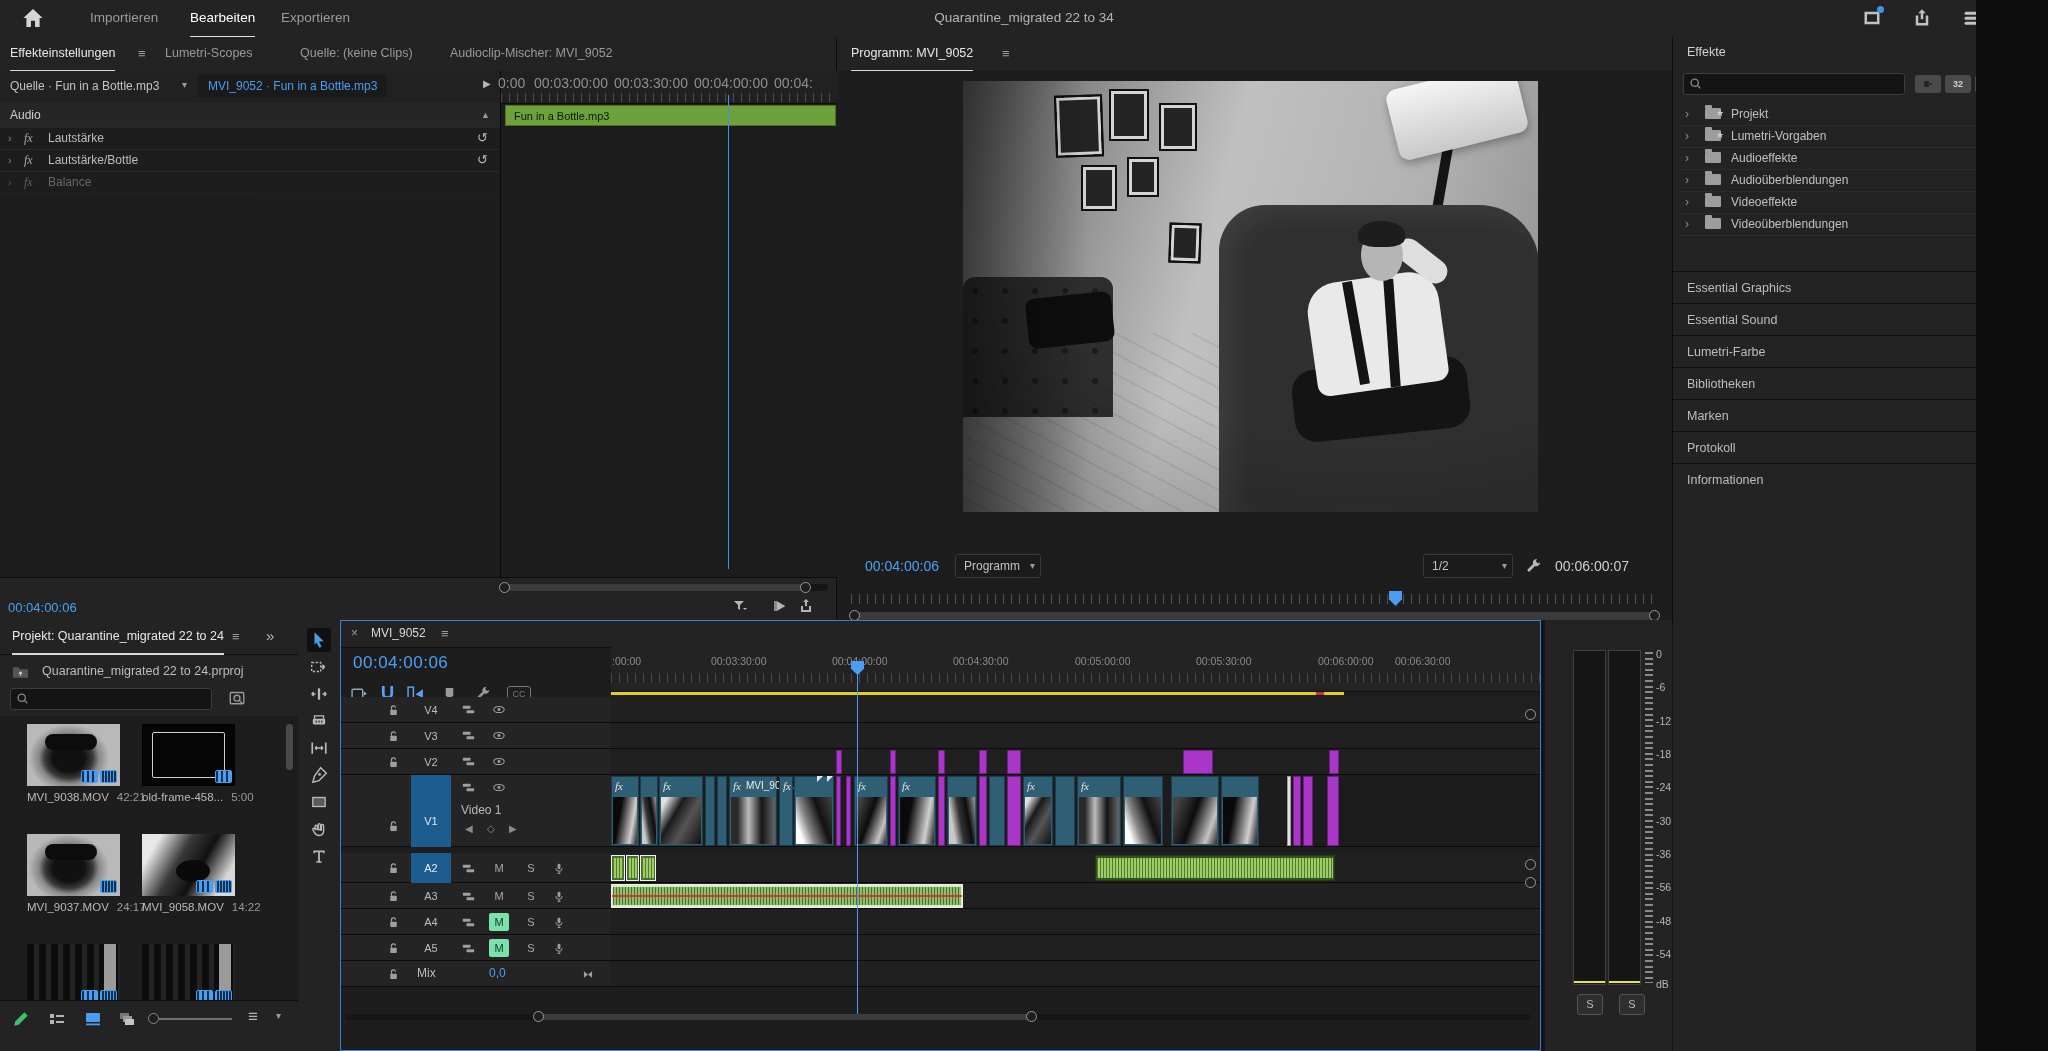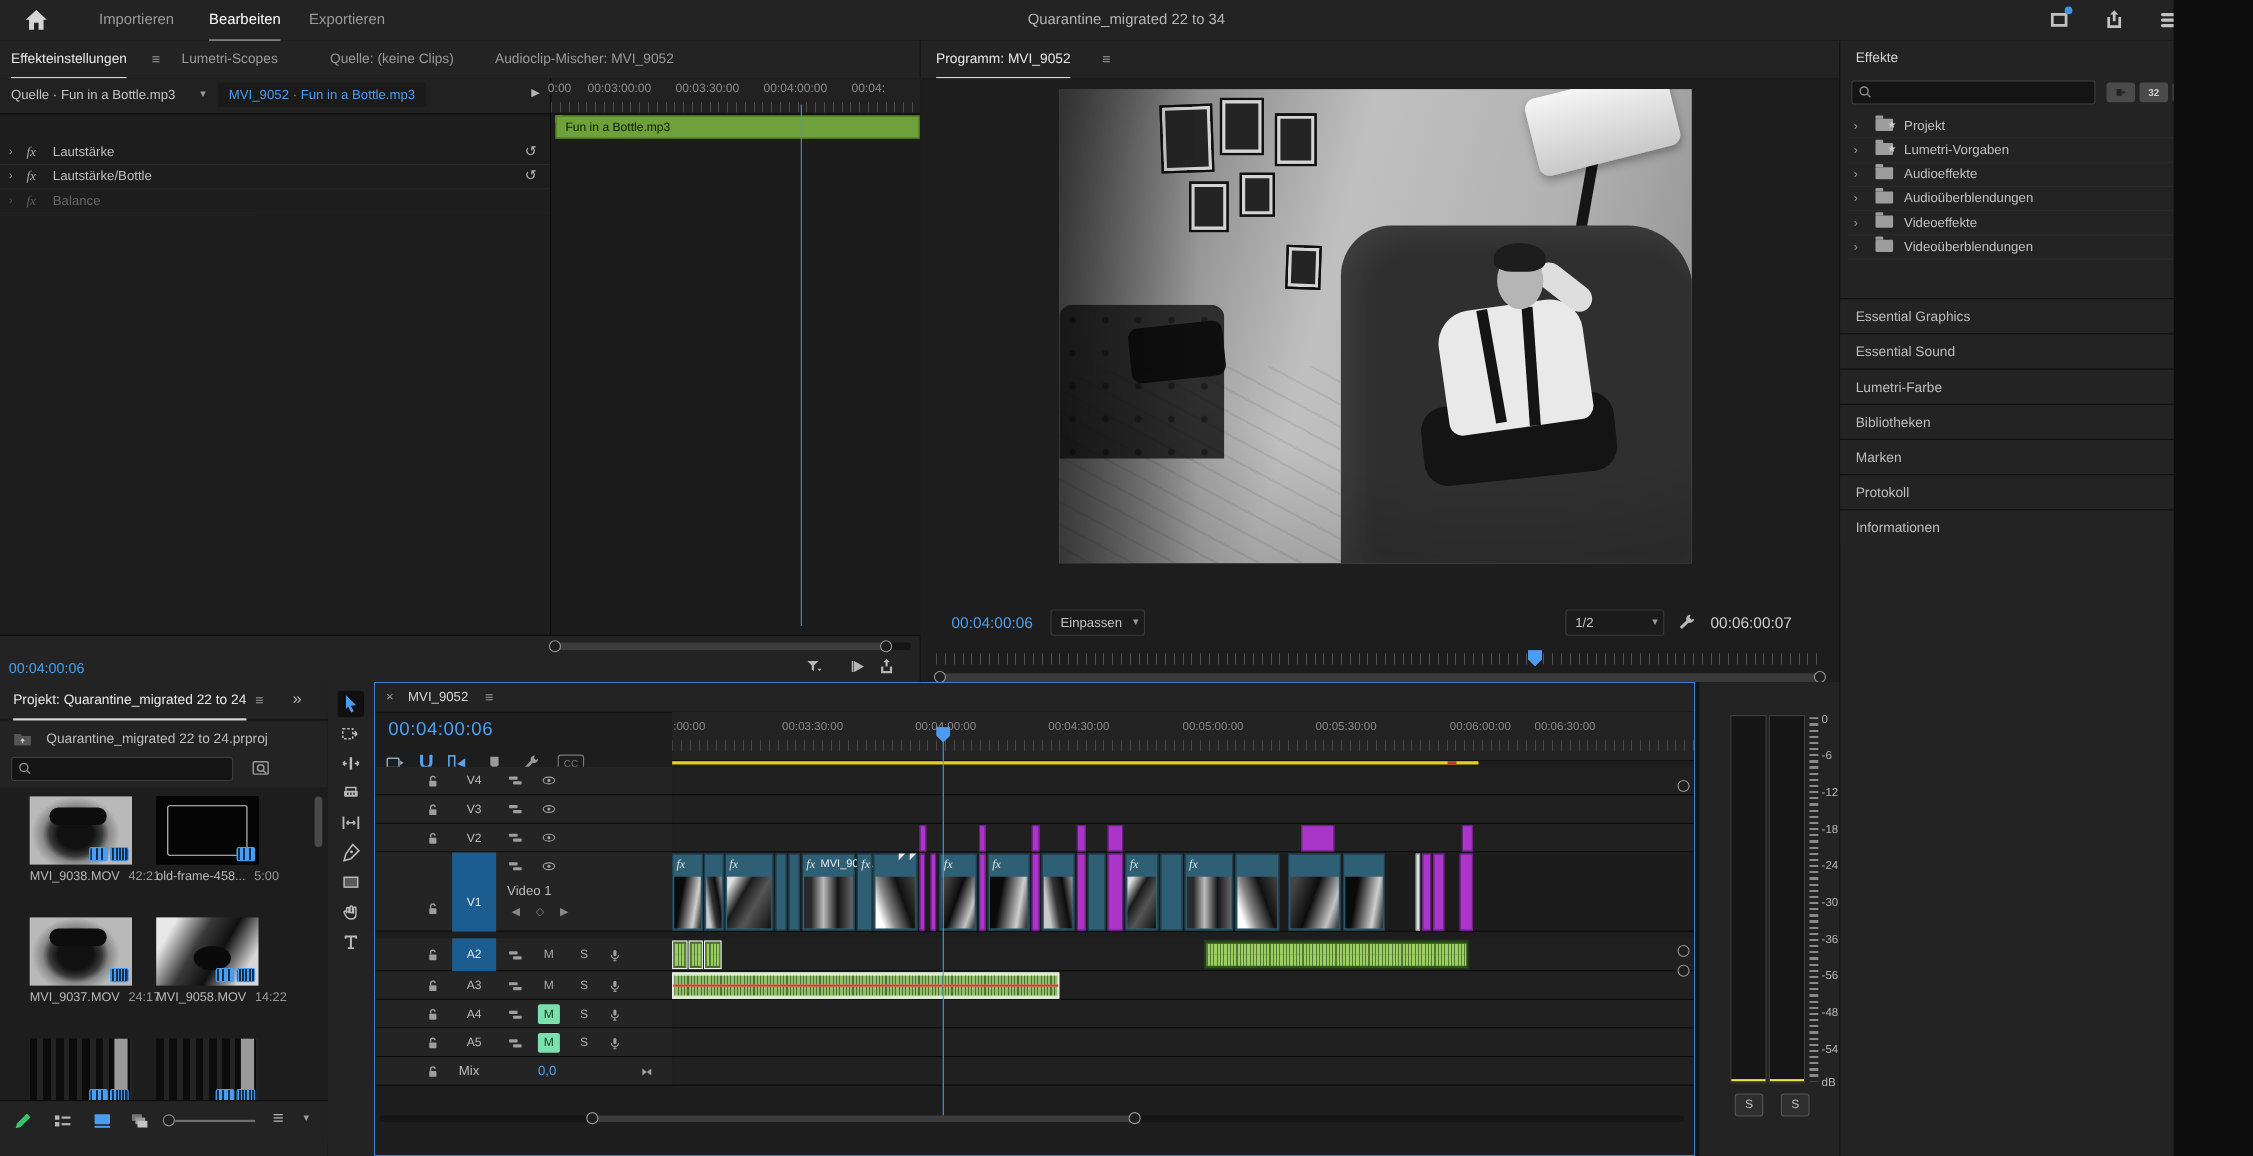--- a/index.html
+++ b/index.html
@@ -21,21 +21,21 @@
   .ptab.active{color:#e8e8e8;border-bottom:2px solid #d8d8d8}
   .menu-glyph{color:#9a9a9a;font-size:13px}
   .searchbox{position:absolute;background:#141414;border:1px solid #3d3d3d;border-radius:3px;color:#8a8a8a}
   .tickrow{background:repeating-linear-gradient(90deg,#5f5f5f 0 1px,transparent 1px 8px)}
   .circle-knob{position:absolute;width:11px;height:11px;border-radius:50%;background:#1e1e1e;border:1.5px solid #9a9a9a;box-sizing:border-box}
   
   #ecp{left:0;top:37px;width:836px;height:583px;background:#1d1d1d;border-right:1px solid #0c0c0c}
   #ecp-src{position:absolute;left:0;top:34px;width:500px;height:32px;background:#212121;border-bottom:1px solid #0c0c0c}
   #ecp-lane{position:absolute;left:500px;top:34px;width:336px;height:506px;background:#1c1c1c;border-left:1px solid #0a0a0a}
   #ecp-ruler{position:absolute;left:0;top:0;width:336px;height:32px;background:#212121;border-bottom:1px solid #0c0c0c}
-  .ecp-rlabel{position:absolute;top:4px;font-size:11px;color:#8e8e8e;white-space:nowrap}
+  .ecp-rlabel{position:absolute;top:4px;font-size:14px;color:#8e8e8e;white-space:nowrap}
   .erow{position:absolute;left:0;width:500px;height:22px;line-height:22px;border-bottom:1px solid #292929;color:#bdbdbd}
   .erow .dis{position:absolute;left:8px;color:#8a8a8a;font-size:11px}
   .erow .fx{position:absolute;left:24px;font-style:italic;font-family:"Liberation Serif",serif;color:#a9a9a9}
   .erow .nm{position:absolute;left:48px;font-size:12px}
   .erow .rst{position:absolute;right:12px;color:#b5b5b5;font-size:13px}
   #ecp-bottom{position:absolute;left:0;top:540px;width:836px;height:43px;background:#232323;border-top:1px solid #0c0c0c}
   .greenclip{position:absolute;left:505px;top:68px;width:331px;height:21px;background:#6ea13b;color:#0d1a06;font-size:11px;line-height:21px;padding-left:8px;box-sizing:border-box;border:1px solid #4c741f}
   .fadecorner{position:absolute;left:505px;top:68px;width:0;height:0;border-top:7px solid #e6e6e6;border-right:7px solid transparent}
   #ecp-playline{position:absolute;left:728px;top:58px;width:1px;height:474px;background:#3f94e8}
   
@@ -179,20 +179,24 @@
         <span class="ptab" style="left:300px">Quelle: (keine Clips)</span>
         <span class="ptab" style="left:450px">Audioclip-Mischer: MVI_9052</span>
       </div>
 
     <div id="ecp-src">
       <span style="position:absolute;left:10px;top:8px;color:#c4c4c4">Quelle · Fun in a Bottle.mp3</span>
       <span style="position:absolute;left:182px;top:8px;color:#9a9a9a;font-size:10px">▾</span>
       <span style="position:absolute;left:198px;top:4px;background:#1a1a1a;padding:4px 10px;color:#4a9df0">MVI_9052 · Fun in a Bottle.mp3</span>
     </div>
 
+    <div class="erow" style="top:66px;height:24px;line-height:24px;background:#262626">
+      <span style="position:absolute;left:10px;color:#cfcfcf">Audio</span>
+      <span style="position:absolute;right:10px;color:#9a9a9a;font-size:9px">▲</span>
+    </div>
     <div id="ecp-rows">
         <div class="erow" style="top:90px">
       <span class="dis">›</span>
       <span class="fx">fx</span>
       <span class="nm">Lautstärke</span>
       <span class="rst">↺</span>
     </div>
         <div class="erow" style="top:112px">
       <span class="dis">›</span>
       <span class="fx">fx</span>
@@ -269,21 +273,21 @@
         <div class="abs" style="left:330px;top:282px;width:176px;height:72px;background:#141414;border-radius:22px;transform:rotate(-6deg)"></div>
         <div class="abs" style="left:348px;top:196px;width:132px;height:112px;background:#e9e9e9;border-radius:30px 30px 12px 12px;transform:rotate(-8deg)"></div>
         <div class="abs" style="left:388px;top:200px;width:10px;height:104px;background:#141414;transform:rotate(-10deg)"></div>
         <div class="abs" style="left:424px;top:198px;width:10px;height:108px;background:#141414;transform:rotate(-4deg)"></div>
         <div class="abs" style="left:430px;top:168px;width:58px;height:24px;background:#dedede;border-radius:12px;transform:rotate(38deg)"></div>
         <div class="abs" style="left:398px;top:148px;width:42px;height:52px;background:#b5b5b5;border-radius:50%"></div>
         <div class="abs" style="left:395px;top:140px;width:47px;height:26px;background:#1d1d1d;border-radius:50% 50% 35% 35%"></div>
       </div>
 
       <span class="pm-tc" style="left:28px;color:#49a1f2">00:04:00:06</span>
-      <span class="dropdown" style="left:118px"><span>Einpassen</span><span class="dd">▾</span></span>
+      <span class="dropdown" style="left:118px"><span>Programm</span><span class="dd">▾</span></span>
       <span class="dropdown" style="left:586px;width:60px"><span>1/2</span><span class="dd">▾</span></span>
       <span style="position:absolute;left:688px;top:486px;color:#b9b9b9">
         <svg class="ic" width="17" height="17" viewBox="0 0 16 16">
             <path d="M11 1.8a3.6 3.6 0 0 0-3.4 4.9L2 12.3 3.8 14l5.6-5.5A3.6 3.6 0 0 0 14.2 5l-2.1 1-1.9-1.9 1-2.1z"></path>
           </svg>
       </span>
       <span class="pm-tc" style="left:718px;color:#cfcfcf">00:06:00:07</span>
 
       <div id="pm-scrub">
         <div class="tickrow" style="position:absolute;left:0;top:3px;width:807px;height:10px;opacity:.8"></div>

